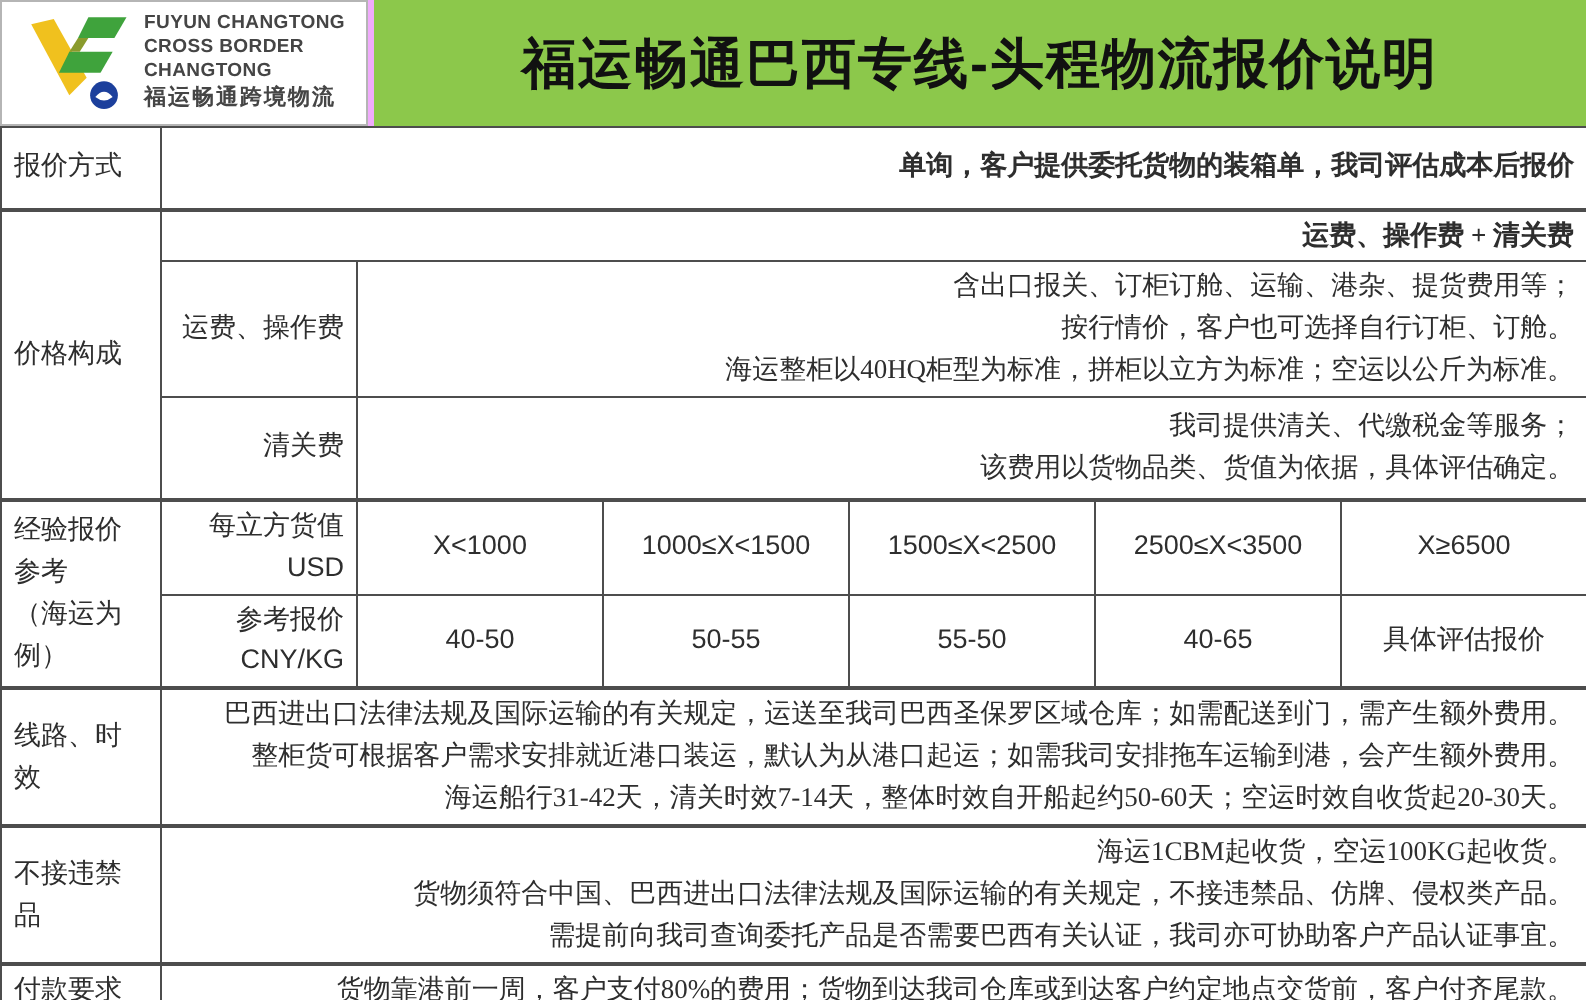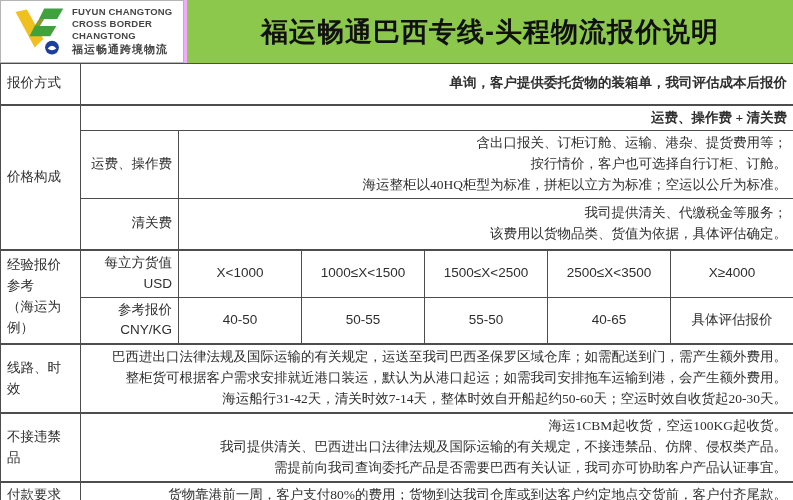--- a/index.html
+++ b/index.html
@@ -103,42 +103,42 @@
     </tr>
 
     <tr class="sep" style="height:35px">
       <td class="lbl" rowspan="2">经验报价参考
 （海运为例）</td>
       <td class="sub">每立方货值 USD</td>
       <td class="center">X&lt;1000</td>
       <td class="center">1000≤X&lt;1500</td>
       <td class="center">1500≤X&lt;2500</td>
       <td class="center">2500≤X&lt;3500</td>
-      <td class="center">X≥4000</td>
+      <td class="center">X≥6500</td>
     </tr>
     <tr style="height:33px">
       <td class="sub">参考报价CNY/KG</td>
       <td class="center">40-50</td>
       <td class="center">50-55</td>
       <td class="center">55-50</td>
       <td class="center">40-65</td>
       <td class="center">具体评估报价</td>
     </tr>
 
     <tr class="sep" style="height:68px">
       <td class="lbl">线路、时效</td>
       <td class="content" colspan="6">巴西进出口法律法规及国际运输的有关规定，运送至我司巴西圣保罗区域仓库；如需配送到门，需产生额外费用。
 整柜货可根据客户需求安排就近港口装运，默认为从港口起运；如需我司安排拖车运输到港，会产生额外费用。
 海运船行31-42天，清关时效7-14天，整体时效自开船起约50-60天；空运时效自收货起20-30天。</td>
     </tr>
 
     <tr class="sep" style="height:67px">
       <td class="lbl">不接违禁品</td>
       <td class="content" colspan="6">海运1CBM起收货，空运100KG起收货。
-我司提供清关、巴西进出口法律法规及国际运输的有关规定，不接违禁品、仿牌、侵权类产品。
+货物须符合中国、巴西进出口法律法规及国际运输的有关规定，不接违禁品、仿牌、侵权类产品。
 需提前向我司查询委托产品是否需要巴西有关认证，我司亦可协助客户产品认证事宜。</td>
     </tr>
 
     <tr class="sep" style="height:27px">
       <td class="lbl">付款要求</td>
       <td class="content" colspan="6">货物靠港前一周，客户支付80%的费用；货物到达我司仓库或到达客户约定地点交货前，客户付齐尾款。</td>
     </tr>
 
   </tbody>
     </table>

